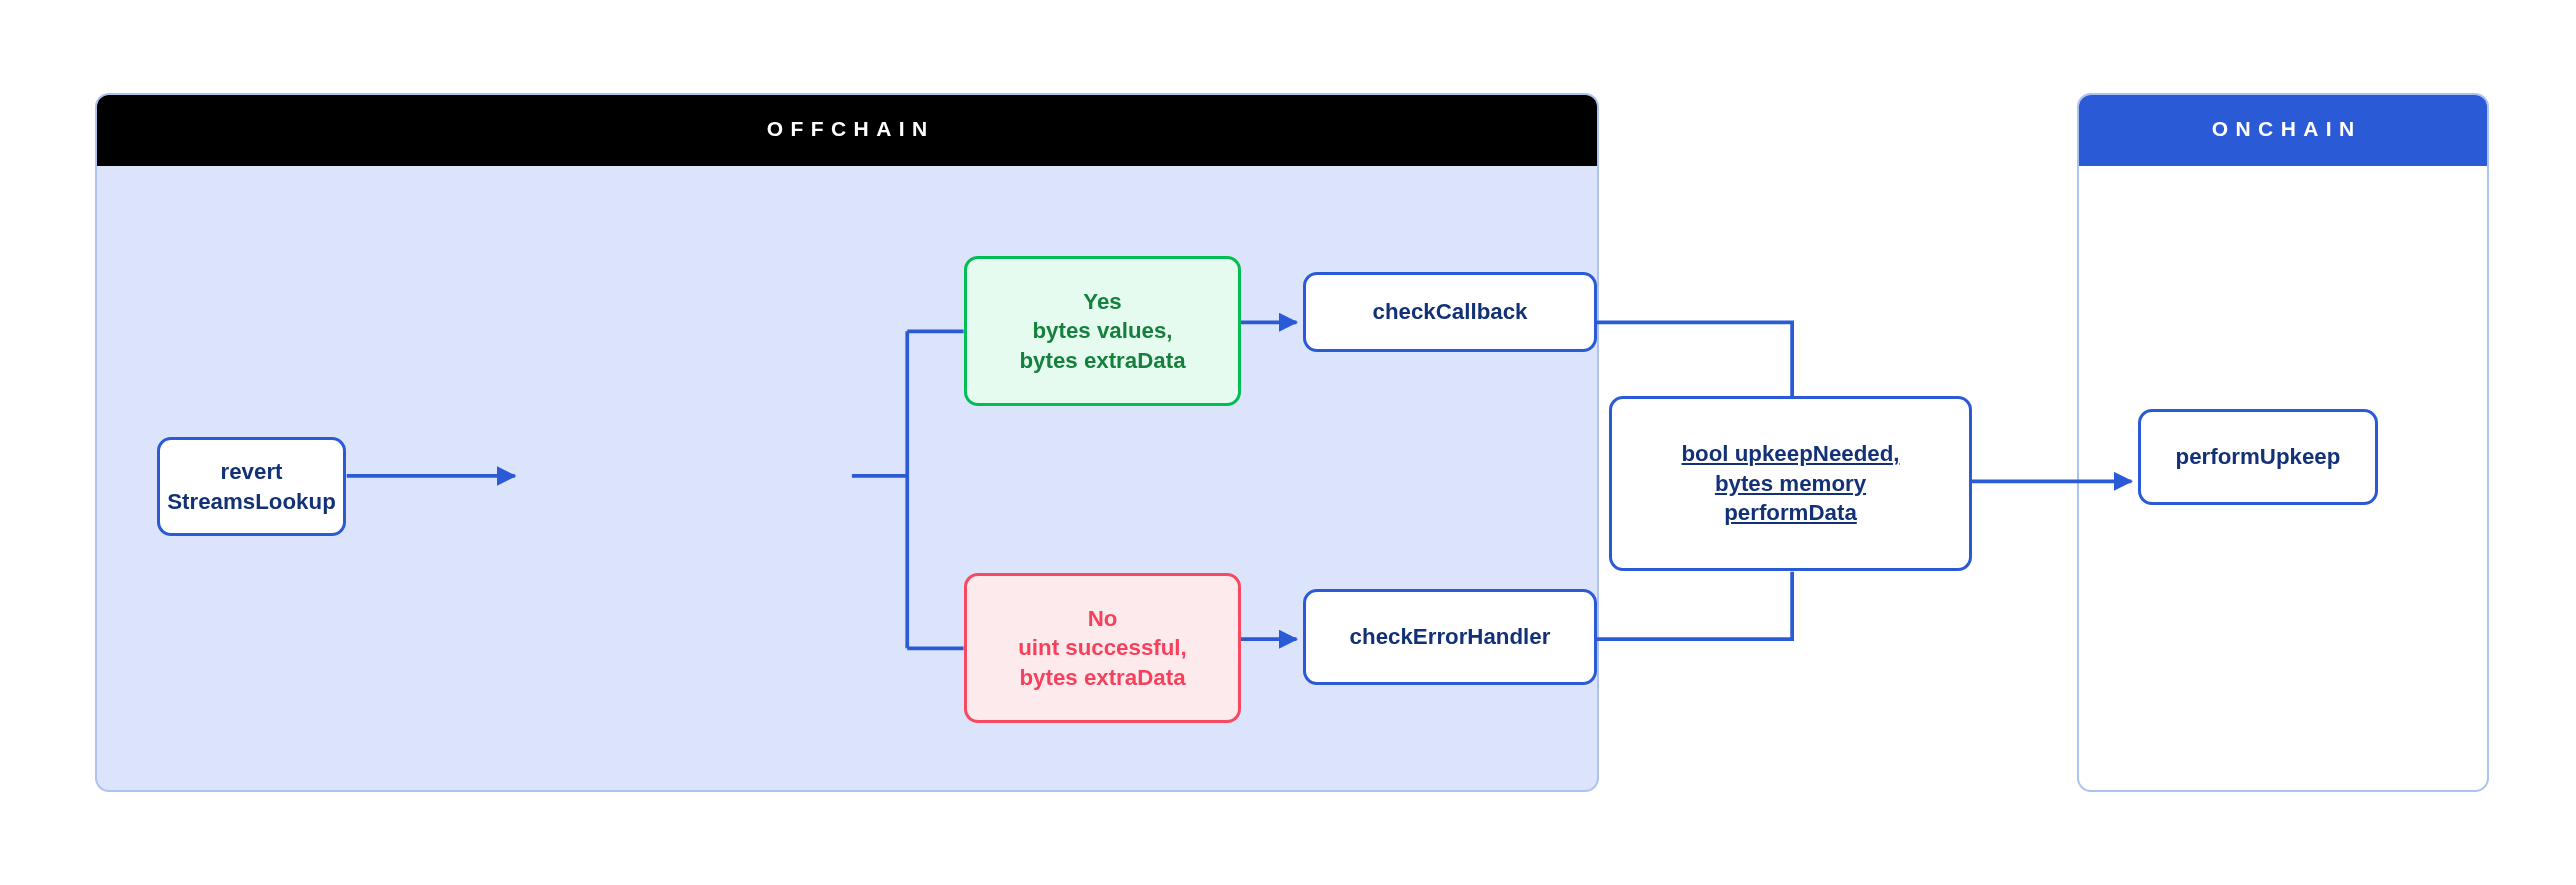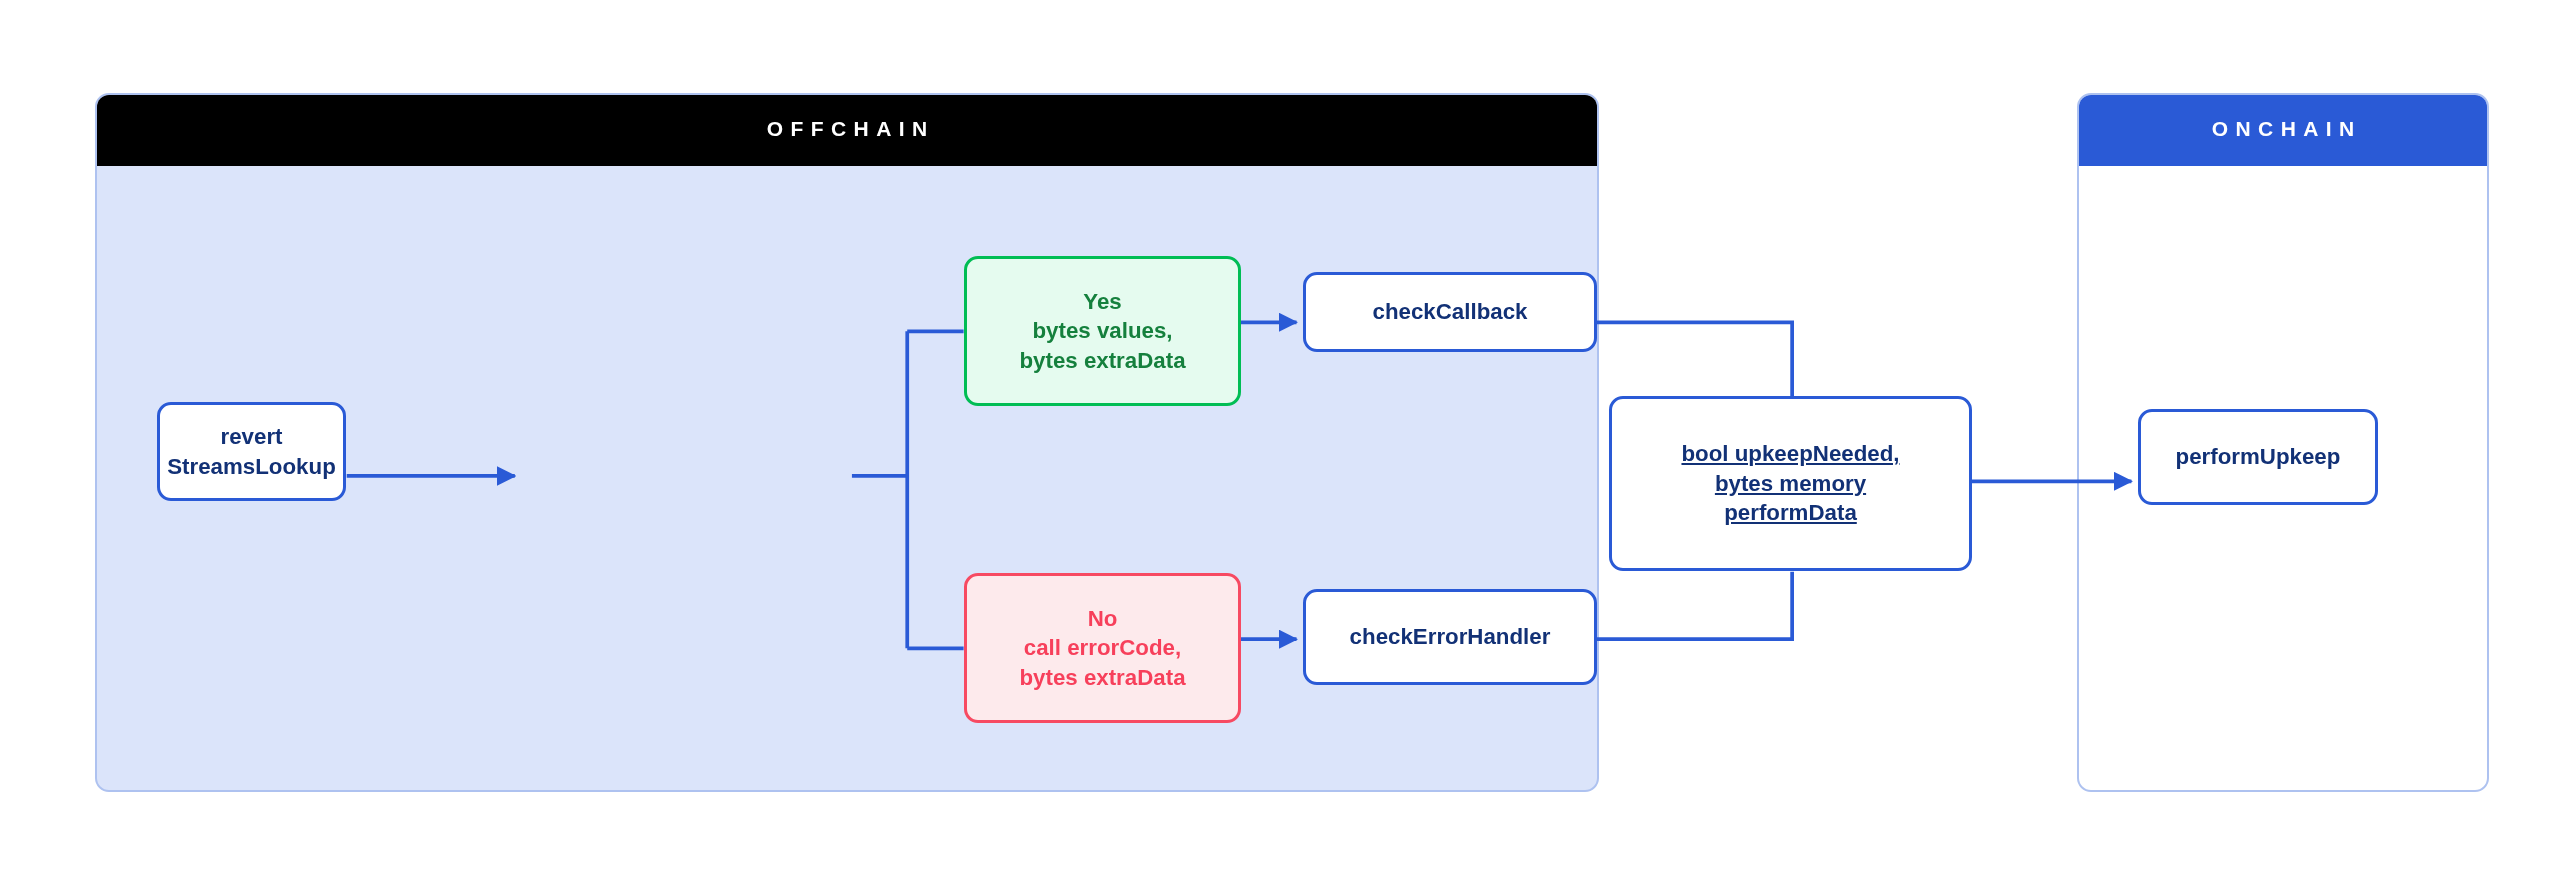--- a/index.html
+++ b/index.html
@@ -91,21 +91,21 @@
     background: #e5fbef;
     border-color: #00bd54;
     color: #15803d;
   }
   .node.red {
     background: #fdeaec;
     border-color: #f74a62;
     color: #f7405b;
   }
 
-  #n-revert        { left: 157px;  top: 402px;  width: 189px; height: 99px; }
+  #n-revert        { left: 157px;  top: 437px;  width: 189px; height: 99px; }
   #n-decision      { left: 521px;  top: 432px;  width: 331px; height: 88px; }
   #n-yes           { left: 964px; top: 256px;  width: 277px; height: 150px; }
   #n-no            { left: 964px; top: 573px; width: 277px; height: 150px; }
   #n-callback      { left: 1303px; top: 272px;  width: 294px; height: 80px; }
   #n-errorhandler  { left: 1303px; top: 589px; width: 294px; height: 96px; }
   #n-upkeepneeded  { left: 1609px; top: 396px;  width: 363px; height: 175px; text-decoration: underline; }
   #n-performupkeep { left: 2138px; top: 409px;  width: 240px; height: 96px; }
 </style>
 </head>
 <body>
@@ -149,21 +149,21 @@
 
   <div class="node" id="n-revert">revert
 StreamsLookup</div>
 
 
   <div class="node green" id="n-yes">Yes
 bytes values,
 bytes extraData</div>
 
   <div class="node red" id="n-no">No
-call errorCode,
+uint successful,
 bytes extraData</div>
 
   <div class="node" id="n-callback">checkCallback</div>
 
   <div class="node" id="n-errorhandler">checkErrorHandler</div>
 
   <div class="node" id="n-upkeepneeded">bool upkeepNeeded,
 bytes memory
 performData</div>
 

